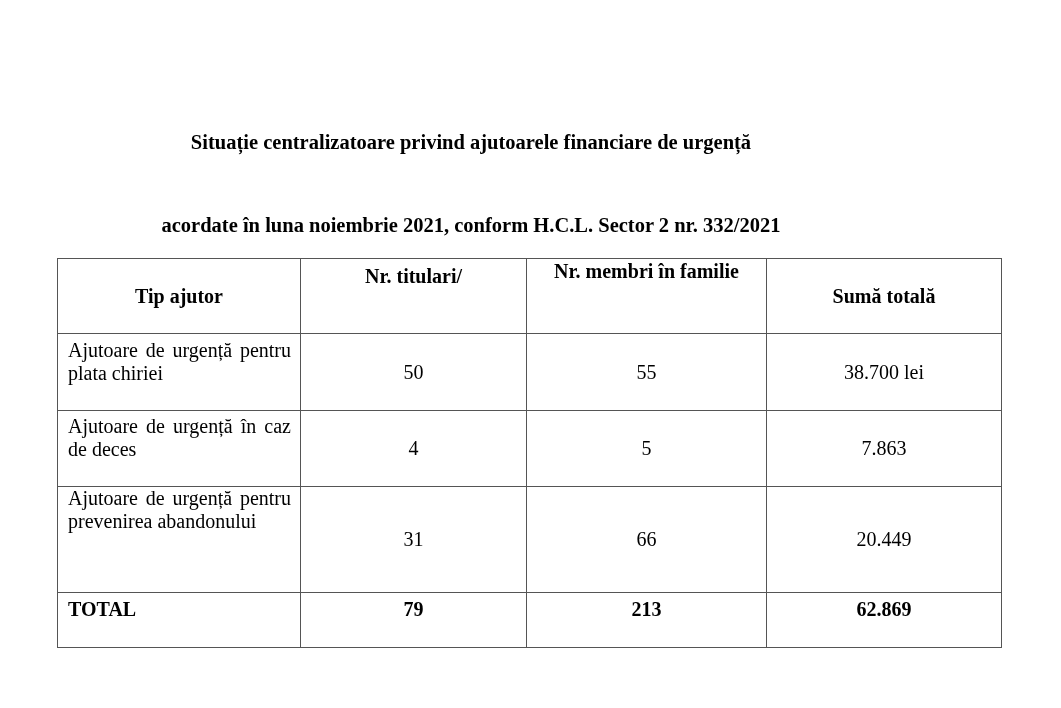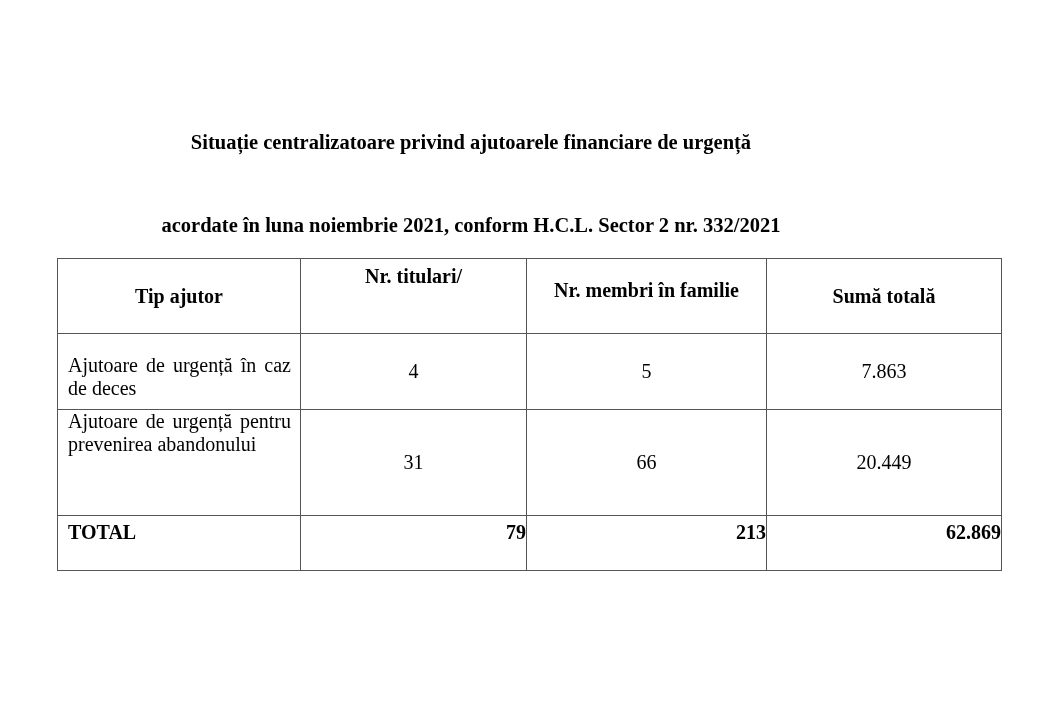--- a/index.html
+++ b/index.html
@@ -9,45 +9,51 @@
            font-weight:bold; font-size:20.5px; line-height:24px; }
   .t1 { top:130px; }
   .t2 { top:177px;margin-top:36px; }
   table { position:absolute; left:57px; top:258px; border-collapse:collapse;
           table-layout:fixed; }
   td, th { border:1.5px solid #555; padding:0; font-size:20px; line-height:23px; }
   th { font-weight:bold; text-align:center; vertical-align:middle; }
   th.v-top { vertical-align:top; padding-top:6px;margin-left:32px; }
   td.num { text-align:center; vertical-align:middle; }
   td.lab { text-align:justify; text-align-last:left; padding:0 9px 0 10px; vertical-align:middle; }
-  tr.total td { font-weight:bold; vertical-align:top; padding-top:5px;text-align:right; }
+  tr.total td { font-weight:bold; vertical-align:top; padding-top:5px; }
   tr.total td.lab { vertical-align:top; }
 </style>
 </head>
 <body>
 
 <div class="title t1">Situație centralizatoare privind ajutoarele financiare de urgență</div>
 <div class="title t2">acordate în luna noiembrie 2021, conform H.C.L. Sector 2 nr. 332/2021</div>
 
 <table>
   <colgroup>
     <col style="width:243px">
     <col style="width:226px">
     <col style="width:240px">
     <col style="width:235px">
   </colgroup>
   <tbody>
       <tr style="height:75px">
     <th>Tip ajutor</th>
     <th class="v-top">Nr. titulari/</th>
-    <th class="v-top" style="padding-top:20px">Nr. membri în familie</th>
+    <th class="v-top" style="padding-top:1px">Nr. membri în familie</th>
     <th>Sumă totală</th>
   </tr>
+  <tr style="height:77px">
+    <td class="lab" style="vertical-align:top;padding-top:5px">Ajutoare de urgență pentru plata chiriei</td>
+    <td class="num">50</td>
+    <td class="num">55</td>
+    <td class="num">38.700 lei</td>
+  </tr>
   <tr style="height:76px">
-    <td class="lab" style="vertical-align:top;padding-top:20px">Ajutoare de urgență în caz de deces</td>
+    <td class="lab" style="vertical-align:top;padding-top:4px">Ajutoare de urgență în caz de deces</td>
     <td class="num">4</td>
     <td class="num">5</td>
     <td class="num">7.863</td>
   </tr>
   <tr style="height:106px">
     <td class="lab" style="vertical-align:top;">Ajutoare de urgență pentru prevenirea abandonului</td>
     <td class="num">31</td>
     <td class="num">66</td>
     <td class="num">20.449</td>
   </tr>

